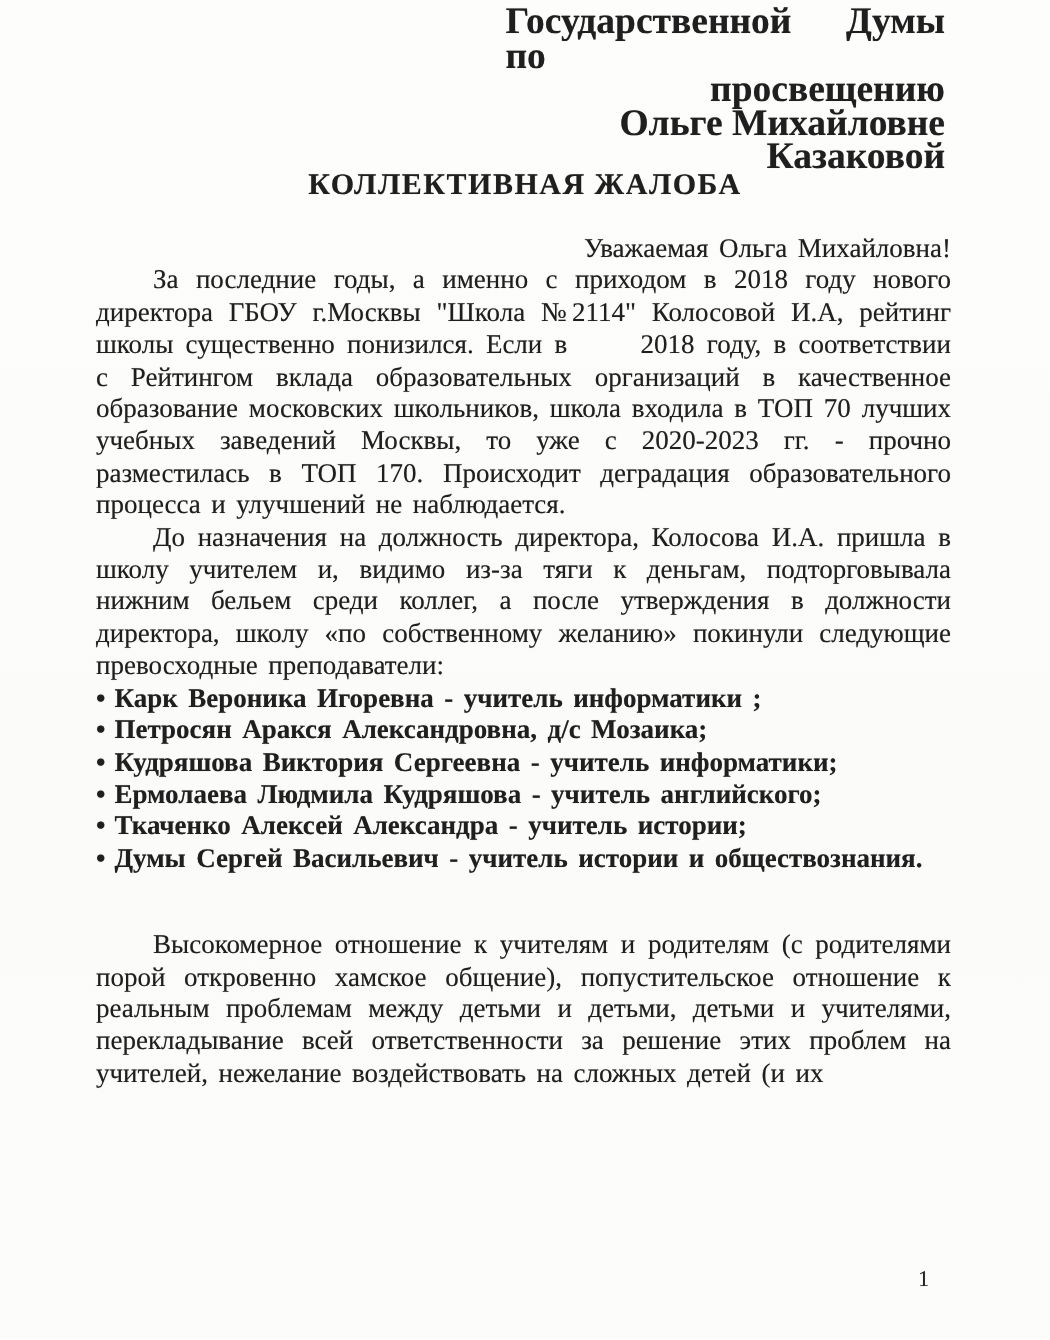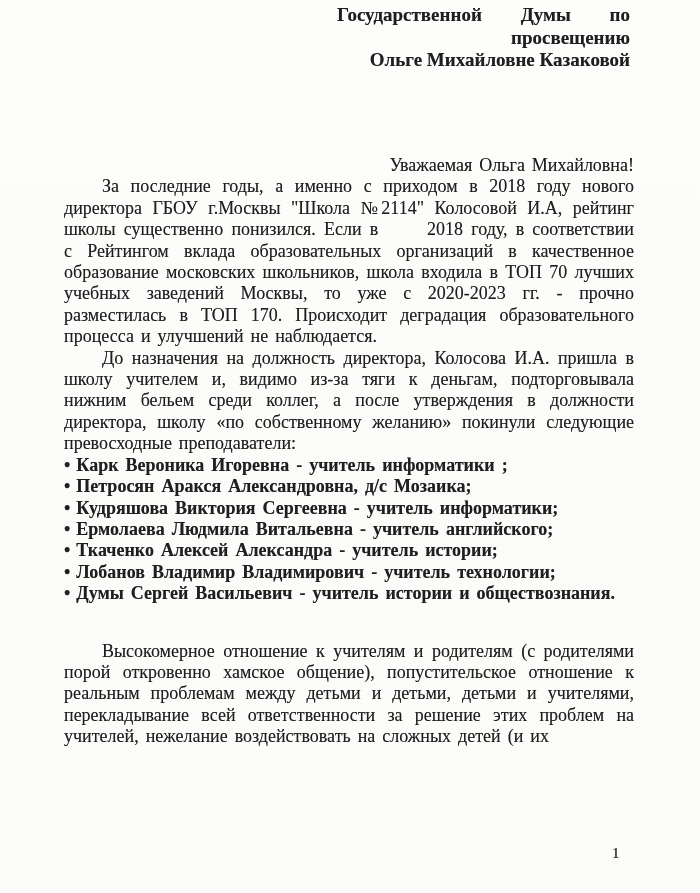--- a/index.html
+++ b/index.html
@@ -17,21 +17,21 @@
     overflow: hidden;
     text-shadow: 0 0 0.5px rgba(10,10,10,0.45);
     filter: blur(0.22px);
   }
   
   .addressee {
     position: absolute;
     top: 4px;
     left: 337px;
     width: 293px;
-    font-size: 19px;
+    font-size: 25px;
     font-weight: bold;
     line-height: 22.5px;
   }
   .addressee-line { text-align: right; }
   .addressee-line.justify-line {
     text-align: justify;
     text-align-last: justify;
   }
   
   .doc-title {
@@ -92,33 +92,33 @@
 <body>
 
 <div class="page">
 
   <div class="addressee">
     <div class="addressee-line justify-line">Государственной Думы по</div>
     <div class="addressee-line">просвещению</div>
     <div class="addressee-line">Ольге Михайловне Казаковой</div>
   </div>
 
+  <h1 class="doc-title">КОЛЛЕКТИВНАЯ ЖАЛОБА</h1>
 
   <div class="content">
     <p class="salutation">Уважаемая Ольга Михайловна!</p>
     <p class="para">За последние годы, а именно с приходом в 2018 году нового директора ГБОУ г.Москвы "Школа №2114" Колосовой И.А, рейтинг школы существенно понизился. Если в &nbsp;&nbsp;&nbsp;&nbsp; 2018 году, в соответствии с Рейтингом вклада образовательных организаций в качественное образование московских школьников, школа входила в ТОП 70 лучших учебных заведений Москвы, то уже с 2020-2023 гг. - прочно разместилась в ТОП 170. Происходит деградация образовательного процесса и улучшений не наблюдается.</p>
     <p class="para">До назначения на должность директора, Колосова И.А. пришла в школу учителем и, видимо из-за тяги к деньгам, подторговывала нижним бельем среди коллег, а после утверждения в должности директора, школу «по собственному желанию» покинули следующие превосходные преподаватели:</p>
 
     <ul class="teacher-list">
       <li class="teacher-item"><span class="bullet">•</span><span>Карк Вероника Игоревна - учитель информатики ;</span></li>
       <li class="teacher-item"><span class="bullet">•</span><span>Петросян Аракся Александровна, д/с Мозаика;</span></li>
       <li class="teacher-item"><span class="bullet">•</span><span>Кудряшова Виктория Сергеевна - учитель информатики;</span></li>
-      <li class="teacher-item"><span class="bullet">•</span><span>Ермолаева Людмила Витальевна - учитель английского;</span></li>
+      <li class="teacher-item"><span class="bullet">•</span><span>Ермолаева Людмила Кудряшова - учитель английского;</span></li>
       <li class="teacher-item"><span class="bullet">•</span><span>Ткаченко Алексей Александра - учитель истории;</span></li>
-      <li class="teacher-item"><span class="bullet">•</span><span>Лобанов Владимир Владимирович - учитель технологии;</span></li>
       <li class="teacher-item"><span class="bullet">•</span><span>Думы Сергей Васильевич - учитель истории и обществознания.</span></li>
     </ul>
 
     <p class="para final">Высокомерное отношение к учителям и родителям (с родителями порой откровенно хамское общение), попустительское отношение к реальным проблемам между детьми и детьми, детьми и учителями, перекладывание всей ответственности за решение этих проблем на учителей, нежелание воздействовать на сложных детей (и их</p>
   </div>
 
   <div class="page-number">1</div>
 
 </div>
 

